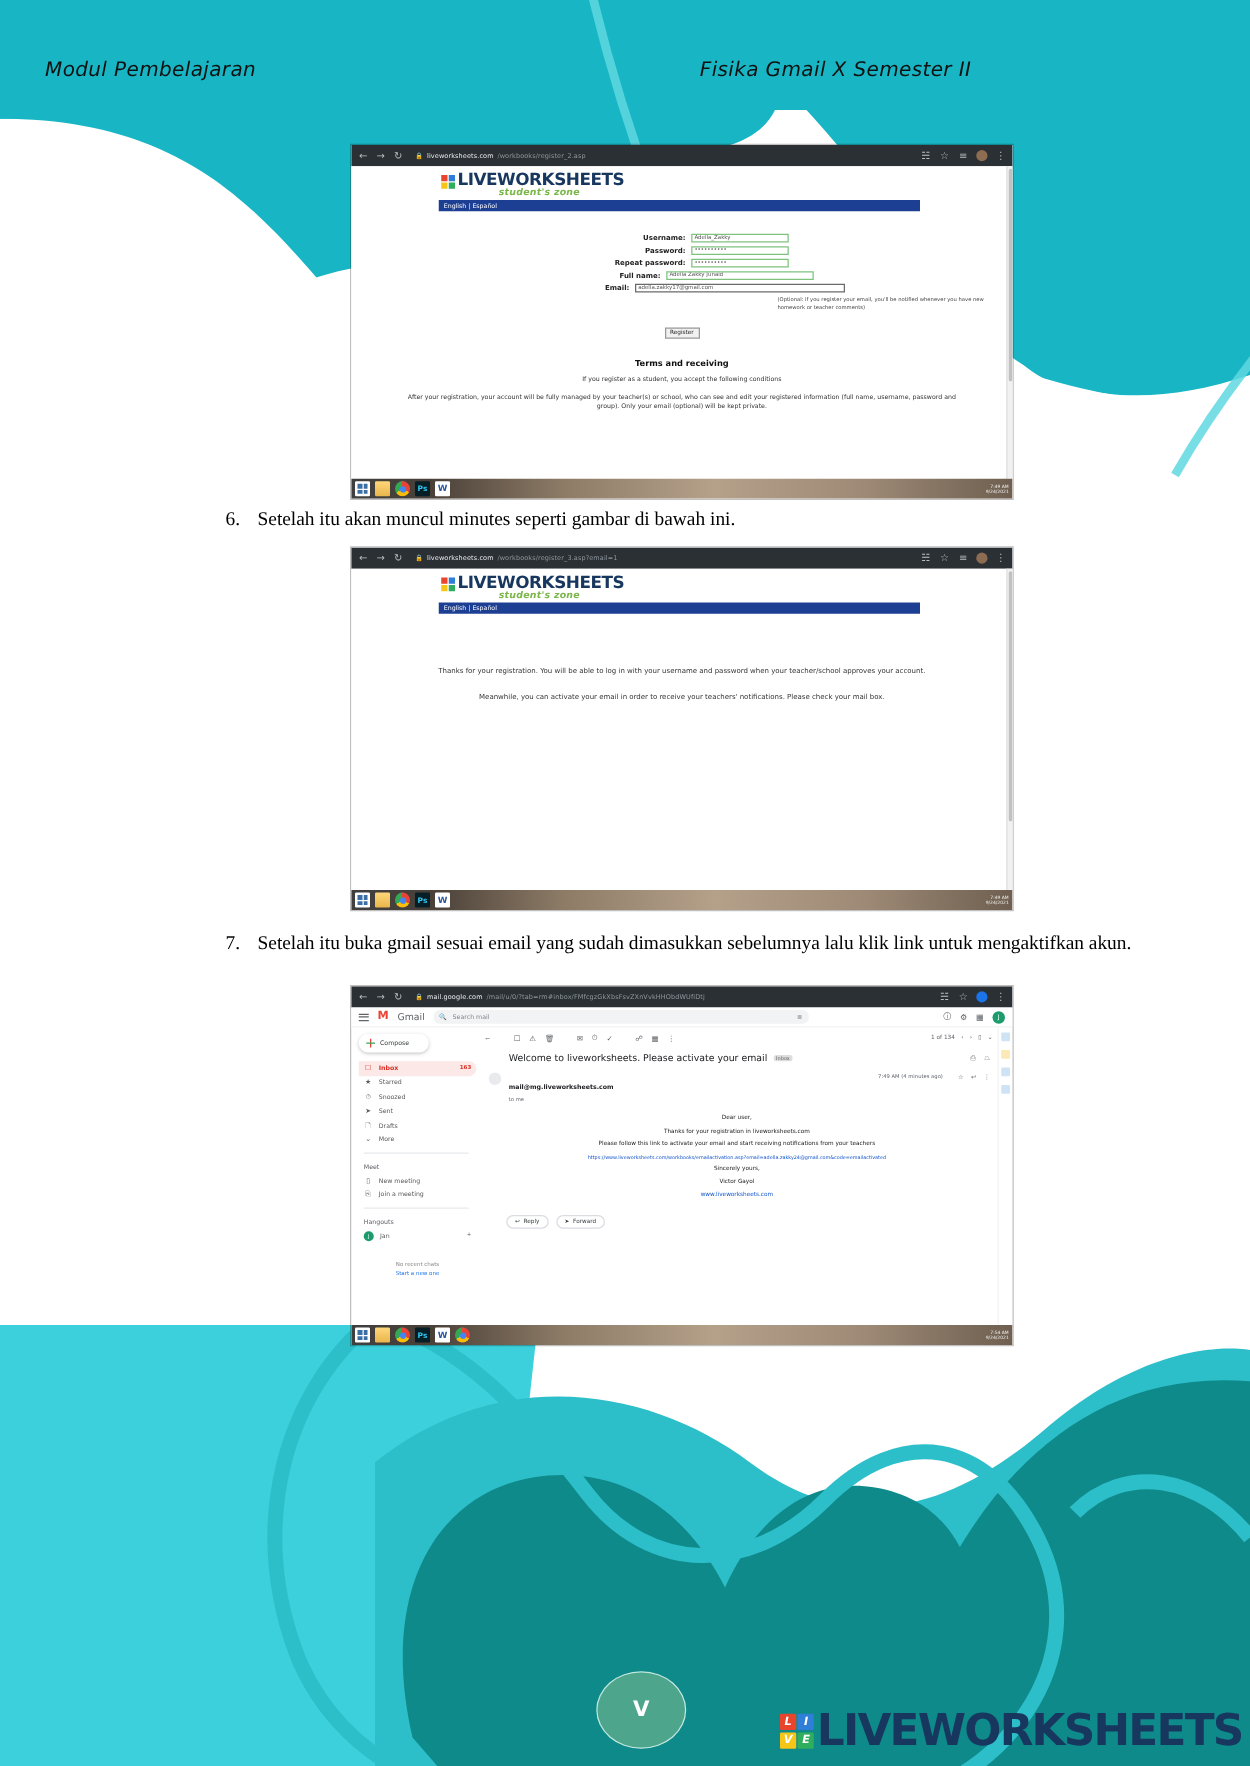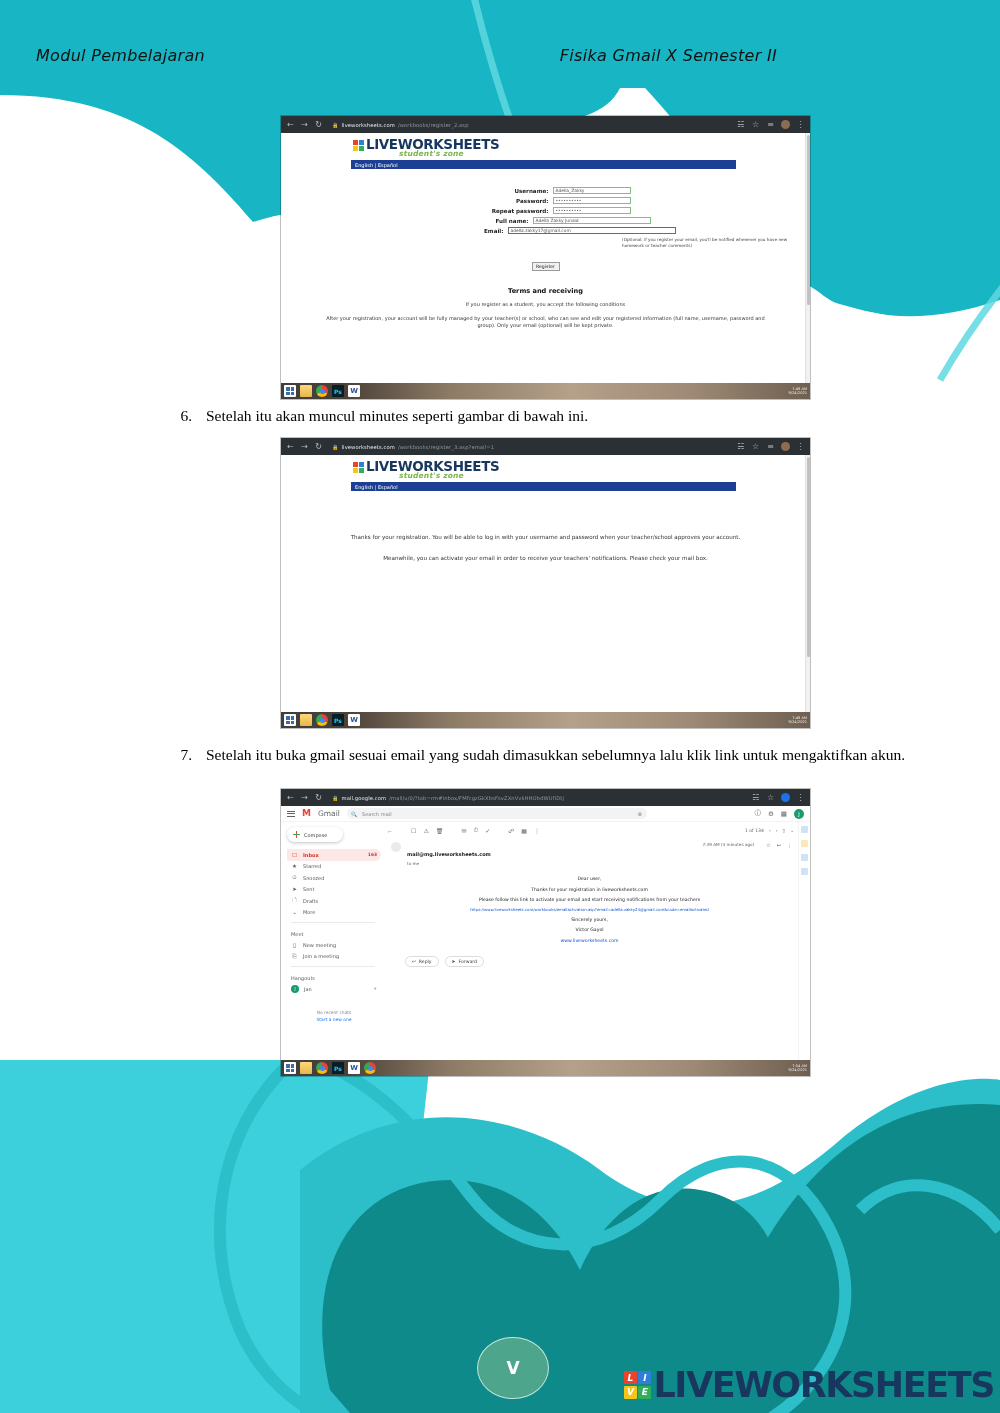--- a/index.html
+++ b/index.html
@@ -674,20 +674,28 @@
           <span>⋮</span>
           <div class="gm-pager">
             <span>1 of 134</span>
             <span>‹</span>
             <span>›</span>
             <span>▯</span>
             <span>⌄</span>
           </div>
         </div>
 
+        <div class="gm-subject-row">
+          <span class="gm-subject">Welcome to liveworksheets. Please activate your email</span>
+          <span class="gm-label">Inbox</span>
+          <span class="gm-subject-icons">
+            <span>⎙</span>
+            <span>⏢</span>
+          </span>
+        </div>
 
         <div class="gm-from-row">
           <span class="gm-senderav"></span>
           <span>
             <span class="gm-sender">mail@mg.liveworksheets.com</span>
             <div class="gm-to">to me</div>
           </span>
           <span class="gm-time">7:49 AM (4 minutes ago)</span>
           <span class="gm-rowicons">
             <span>☆</span>

